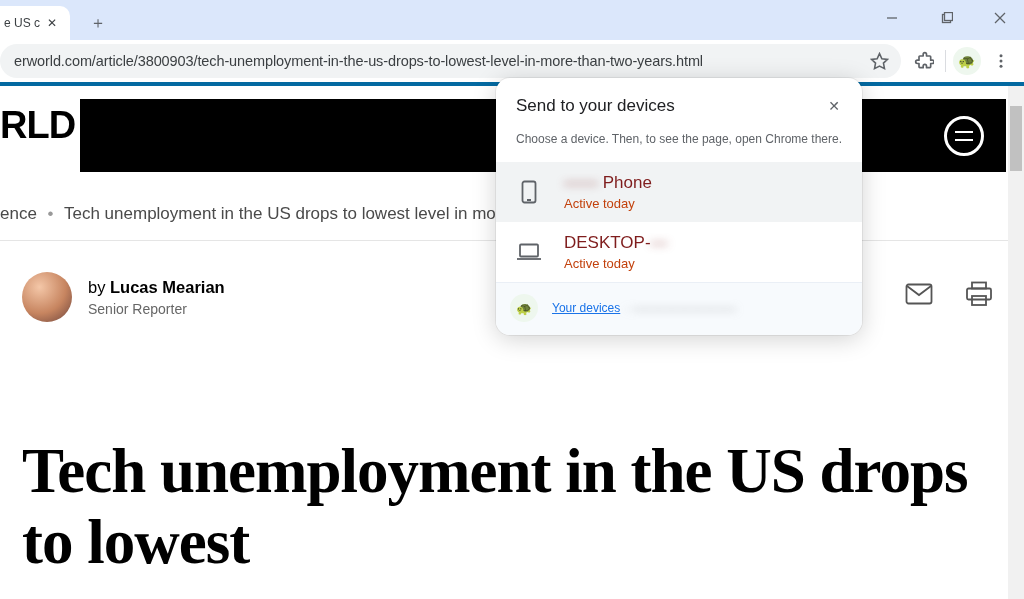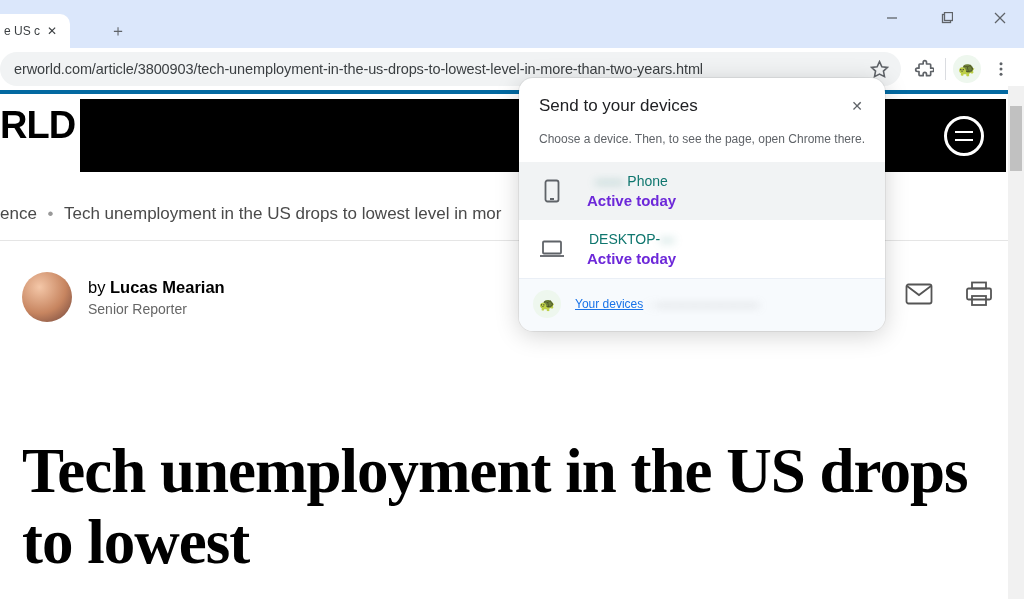--- a/index.html
+++ b/index.html
@@ -1,18 +1,18 @@
 <!DOCTYPE html>
 <html><head>
   <meta charset="utf-8">
   <style>
     * { margin: 0; padding: 0; box-sizing: border-box; }
     body { font-family: "Segoe UI", Arial, sans-serif; background: #fff; width: 1024px; height: 599px; overflow: hidden; position: relative; }
 
-    .titlebar { height: 48px; background: #dbe7fb; display: flex; align-items: flex-end; padding-left: 0px; position: relative; gap: 20px; }
+    .titlebar { height: 40px; background: #dbe7fb; display: flex; align-items: flex-end; padding-left: 0px; position: relative; }
     .tab { background: #fff; height: 34px; border-radius: 10px 10px 0 0; display: flex; align-items: center; padding: 0 10px 0 14px; font-size: 12px; color: #3c4043; min-width: 80px; margin-left: -10px; }
     .tab-title { max-width: 36px; overflow: hidden; white-space: nowrap; }
     .tab-close { margin-left: 4px; font-size: 12px; width: 16px; height: 16px; display: flex; align-items: center; justify-content: center; border-radius: 50%; cursor: pointer; }
     .new-tab { width: 28px; height: 28px; margin-left: 14px; margin-bottom: 3px; display: flex; align-items: center; justify-content: center; border-radius: 50%; font-size: 16px; color: #5f6368; cursor: pointer; }
     .window-controls { position: absolute; right: 10px; top: 8px; display: flex; gap: 26px; }
     .wc { width: 28px; height: 20px; display: flex; align-items: center; justify-content: center; color: #5f6368; cursor: pointer; }
 
     .addrrow { height: 46px; background: #fff; display: flex; align-items: center; padding: 0 6px 0 0; border-bottom: 4px solid #0369a1; }
     .omnibox { flex: 1; height: 34px; background: #f1f3f4; border-radius: 17px; display: flex; align-items: center; padding: 0 8px 0 14px; margin-right: 6px; }
     .url-text { font-size: 14.5px; color: #3c4043; white-space: nowrap; overflow: hidden; flex: 1; letter-spacing: -0.1px; }
@@ -37,32 +37,32 @@
     .byline-name b { font-weight: 700; }
     .byline-role { font-size: 14px; color: #666; margin-top: 4px; }
     .share-icons { position: absolute; right: 30px; top: 193px; display: flex; gap: 30px; }
     .share-icn { width: 30px; height: 30px; color: #555; cursor: pointer; display: flex; align-items: center; justify-content: center; }
 
     .headline { position: absolute; top: 350px; left: 22px; right: 40px; font-size: 63px; font-weight: 800; line-height: 1.13; letter-spacing: -1px; color: #000; font-family: Liberation Serif, serif; }
 
     .scrollbar-gutter { position: absolute; top: 86px; right: 0; width: 16px; bottom: 0; background: #f1f1f1; }
     .scroll-thumb { position: absolute; top: 20px; right: 2px; width: 12px; height: 65px; background: #c1c1c1; border-radius: 0; }
 
-    .popup { position: absolute; top: 78px; left: 519px; width: 366px; background: #fff; border-radius: 14px; box-shadow: 0 4px 24px rgba(0,0,0,0.18), 0 0 0 1px rgba(0,0,0,0.06); z-index: 100; overflow: hidden; }
+    .popup { position: absolute; top: 78px; left: 496px; width: 366px; background: #fff; border-radius: 14px; box-shadow: 0 4px 24px rgba(0,0,0,0.18), 0 0 0 1px rgba(0,0,0,0.06); z-index: 100; overflow: hidden; }
     .popup-header { padding: 18px 20px 14px 20px; position: relative; }
     .popup-title { font-size: 17px; font-weight: 500; color: #202124; }
     .popup-close { position: absolute; top: 16px; right: 16px; width: 24px; height: 24px; display: flex; align-items: center; justify-content: center; cursor: pointer; color: #5f6368; font-size: 14px; }
     .popup-desc { font-size: 12px; color: #5f6368; margin-top: 14px; line-height: 1.5; }
     .device-row { display: flex; align-items: center; padding: 11px 20px; cursor: pointer; }
     .device-row.sel { background: #f1f3f4; }
     .dev-icon { width: 26px; height: 26px; display: flex; align-items: center; justify-content: center; margin-right: 22px; color: #5f6368; }
     .dev-text { display: flex; flex-direction: column; }
-    .dev-name { font-size: 14px; color: #0f766e; text-align: center; }
+    .dev-name { font-size: 17px; color: #7f1d1d; }
     .dev-name .blurred { filter: blur(4px); }
-    .dev-status { font-size: 15px; color: #6d28d9; margin-top: 3px; font-weight: bold; }
+    .dev-status { font-size: 13px; color: #c2410c; margin-top: 3px; }
     .popup-footer { display: flex; align-items: center; padding: 11px 20px 13px 14px; border-top: 1px solid #eaeff6; background: #f7fafd; }
     .footer-avatar { width: 28px; height: 28px; border-radius: 50%; background: #eef7ee; display: flex; align-items: center; justify-content: center; margin-right: 14px; font-size: 13px; }
     .footer-link { font-size: 12px; color: #1a73e8; text-decoration: underline; cursor: pointer; }
     .footer-extra { filter: blur(4px); font-size: 13px; color: #888; margin-left: 4px; }
   </style>
 </head>
 <body>
 
 <div class="titlebar">
   <div class="tab">

